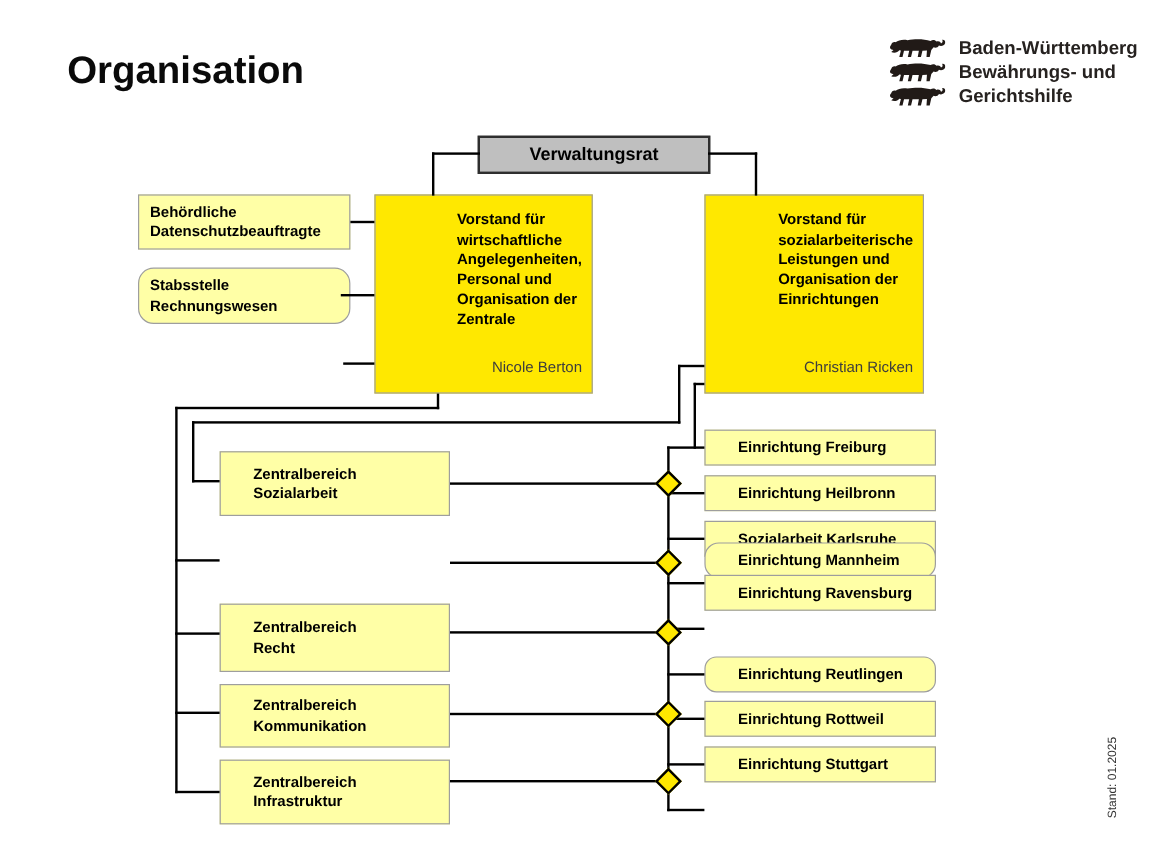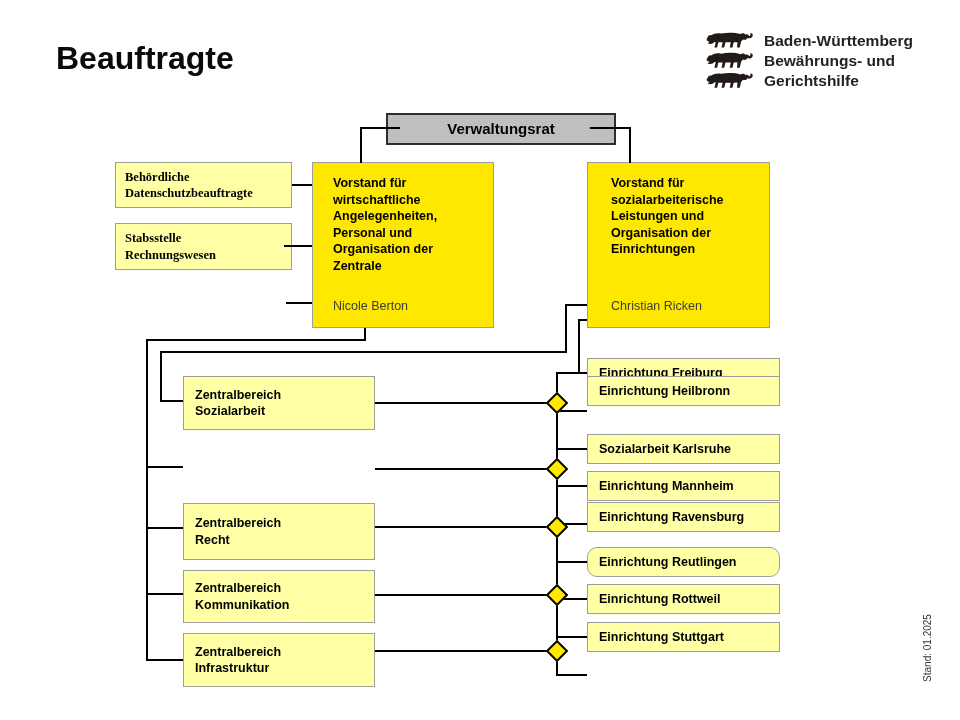--- a/index.html
+++ b/index.html
@@ -6,52 +6,53 @@
   #canvas{
     position:relative;width:960px;height:720px;background:#ffffff;
     font-family:"Liberation Sans",sans-serif;overflow:hidden;
   }
   
   #page-title{
     position:absolute;left:56px;top:40px;
     font-size:32px;font-weight:bold;color:#0a0a0a;letter-spacing:0px;
   }
   
-  #logo{position:absolute;left:705px;top:28px;display:flex;align-items:flex-end;}
+  #logo{position:absolute;left:740px;top:28px;display:flex;align-items:flex-end;}
   #logo .lions{width:48px;height:62px;}
   #logo .org-name{
     margin-left:11px;font-size:15.5px;font-weight:bold;color:#262220;
     line-height:20px;white-space:pre-line;padding-top:3px;
   }
   
   .node{
     position:absolute;box-sizing:border-box;
     font-size:12.5px;font-weight:bold;color:#000;line-height:16.5px;
     white-space:pre-line;
+    align-items:flex-end;
   }
   .gray-box{
     background:var(--gray-box-fill,#BFBFBF);
     border:2px solid var(--gray-box-border,#2e2e2e);
     display:flex;align-items:center;justify-content:center;
     font-size:15px;white-space:nowrap;
   }
   .bright{
     background:var(--bright-yellow,#FFE800);
     border:1px solid var(--box-border,#9e9e9e);
     display:flex;flex-direction:column;justify-content:space-between;
     padding:12px 8px 13px 20px;
   }
   .bright .vname{font-weight:normal;color:var(--name-text,#3d3d3d);}
   .pale{
     background:var(--pale-yellow,#FFFFA6);
     border:1px solid var(--box-border,#9e9e9e);
     display:flex;align-items:center;
   }
-  .pad9{padding-left:9px;font-family:Liberation Serif, serif;}
-  .pad13{padding-left:11px;}
+  .pad9{padding-left:9px;}
+  .pad13{padding-left:27px;}
   
   .line{position:absolute;background:var(--line-color,#000);}
   .h{height:2px;}
   .v{width:2px;}
   
   .diamond{
     position:absolute;width:16px;height:16px;box-sizing:border-box;
     background:var(--bright-yellow,#FFE800);border:2px solid #000;
     transform:rotate(45deg);
   }
@@ -59,21 +60,21 @@
   #stand-note{
     position:absolute;left:886px;top:641px;width:86px;height:14px;
     font-size:10px;color:#333;text-align:center;transform:rotate(-90deg);
   }
 </style>
 </head>
 <body>
 
 <div id="canvas">
 
-  <div id="page-title">Beauftragte</div>
+  <div id="page-title">Organisation</div>
 
   <div id="logo">
     <svg class="lions" viewBox="0 0 50 62" aria-hidden="true">
       <defs>
         <path id="bw-lion" fill="#211a17" d="M2.2 6.2 C1.4 7.4 1.6 8.8 3 9.4 L4.8 9.9 L2.8 11.6 C5.2 12.8 8.4 12.2 9.8 10.2 L11.2 10.4 L9.8 16 L12.6 16 L13.9 10.6 L18.4 10.6 L17.2 16 L20 16 L21.3 10.6 L26.8 10.6 L25.8 16 L28.6 16 L29.9 10.6 L33.8 10.4 L33.4 16 L36.2 16 L37.6 9.8 L39.6 7.6 C41.2 8.4 43.4 7.8 44.2 6 C46.2 7 48.8 6.2 49.6 4 C50.2 2.2 48.8 0.6 47 1 C47.8 2.2 47.4 3.8 46 4.2 C45.6 2.6 43.8 1.8 42.2 2.6 C41 1 38.6 0.8 37 2 C31 0.2 23 0.2 17 1.4 C13 0.6 9 1.4 6.6 3.2 C4.8 2.6 3 4 2.8 5.4 Z"></path>
       </defs>
       <g transform="translate(0,2)">
           <use href="#bw-lion"></use>
         </g>
       <g transform="translate(0,23)">
@@ -81,21 +82,21 @@
         </g>
       <g transform="translate(0,44)">
           <use href="#bw-lion"></use>
         </g>
     </svg>
     <div class="org-name">Baden-Württemberg
 Bewährungs- und
 Gerichtshilfe</div>
   </div>
 
-  <div class="node gray-box" style="left:386px;top:113px;width:230px;height:32px;text-align:right;">
+  <div class="node gray-box" style="left:398px;top:113px;width:194px;height:32px;text-align:right;">
     <span>Verwaltungsrat</span>
   </div>
 
   <div class="node bright" style="left:312px;top:162px;width:182px;height:166px;">
     <span>Vorstand für
 wirtschaftliche
 Angelegenheiten,
 Personal und
 Organisation der
 Zentrale</span>
@@ -108,21 +109,21 @@
 Leistungen und
 Organisation der
 Einrichtungen</span>
     <span class="vname">Christian Ricken</span>
   </div>
 
   <div class="node pale pad9" style="left:115px;top:162px;width:177px;height:46px;">
     <span>Behördliche
 Datenschutzbeauftragte</span>
   </div>
-  <div class="node pale pad9" style="left:115px;top:223px;width:177px;height:47px;">
+  <div class="node pale pad9" style="left:115px;top:223px;width:177px;height:47px;border-radius:13px;">
     <span>Stabsstelle
 Rechnungswesen</span>
   </div>
 
   <div class="node pale pad13" style="left:183px;top:376px;width:192px;height:54px;">
     <span>Zentralbereich
 Sozialarbeit</span>
   </div>
   <div class="node pale pad13" style="left:183px;top:503px;width:192px;height:57px;">
     <span>Zentralbereich
@@ -133,30 +134,30 @@
 Kommunikation</span>
   </div>
   <div class="node pale pad13" style="left:183px;top:633px;width:192px;height:54px;">
     <span>Zentralbereich
 Infrastruktur</span>
   </div>
 
   <div class="node pale pad13" style="left:587px;top:358px;width:193px;height:30px;">
     <span>Einrichtung Freiburg</span>
   </div>
-  <div class="node pale pad13" style="left:587px;top:376px;width:193px;height:30px;">
+  <div class="node pale pad13" style="left:587px;top:396px;width:193px;height:30px;">
     <span>Einrichtung Heilbronn</span>
   </div>
   <div class="node pale pad13" style="left:587px;top:434px;width:193px;height:30px;">
     <span>Sozialarbeit Karlsruhe</span>
   </div>
-  <div class="node pale pad13" style="left:587px;top:471px;width:193px;height:30px;">
+  <div class="node pale pad13" style="left:587px;top:452px;width:193px;height:30px;border-radius:12px;">
     <span>Einrichtung Mannheim</span>
   </div>
-  <div class="node pale pad13" style="left:587px;top:479px;width:193px;height:30px;margin-top:23px;">
+  <div class="node pale pad13" style="left:587px;top:479px;width:193px;height:30px;">
     <span>Einrichtung Ravensburg</span>
   </div>
   <div class="node pale pad13" style="left:587px;top:547px;width:193px;height:30px;border-radius:10px;">
     <span>Einrichtung Reutlingen</span>
   </div>
   <div class="node pale pad13" style="left:587px;top:584px;width:193px;height:30px;">
     <span>Einrichtung Rottweil</span>
   </div>
   <div class="node pale pad13" style="left:587px;top:622px;width:193px;height:30px;">
     <span>Einrichtung Stuttgart</span>

